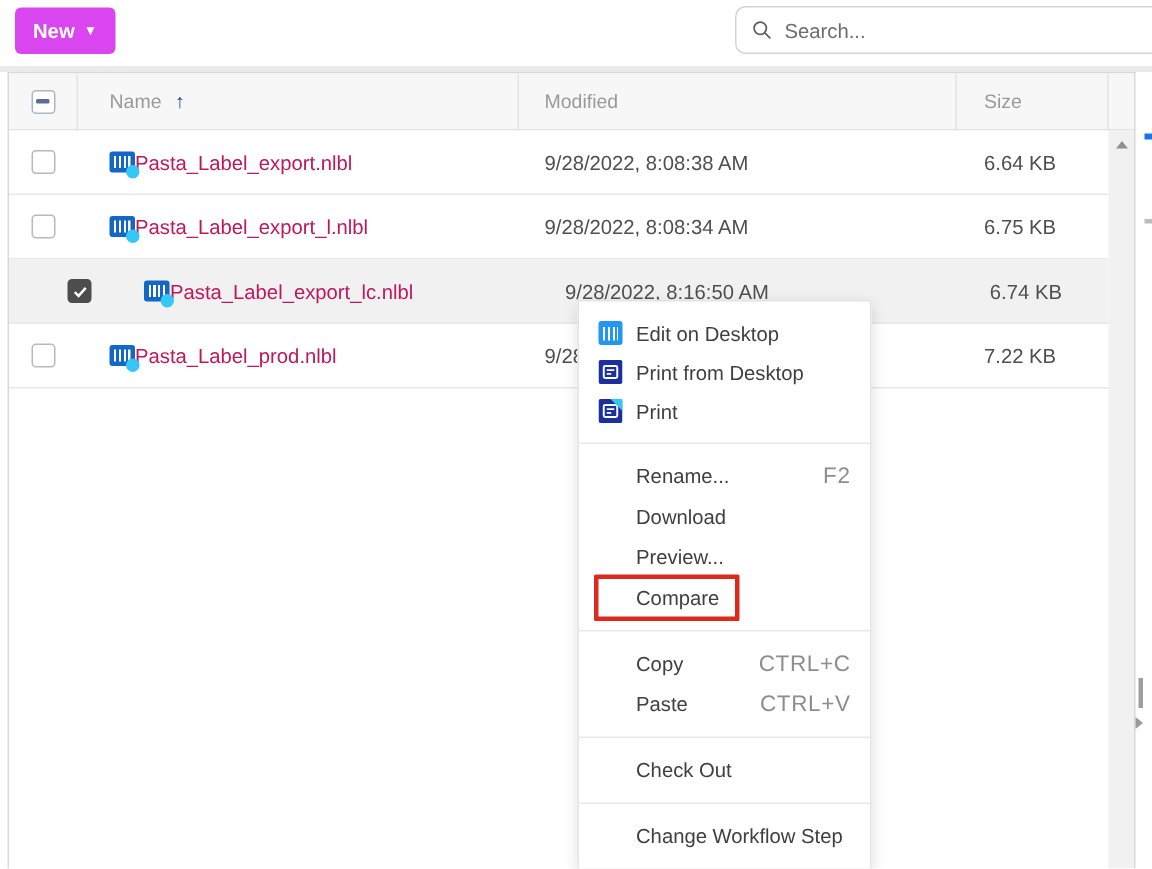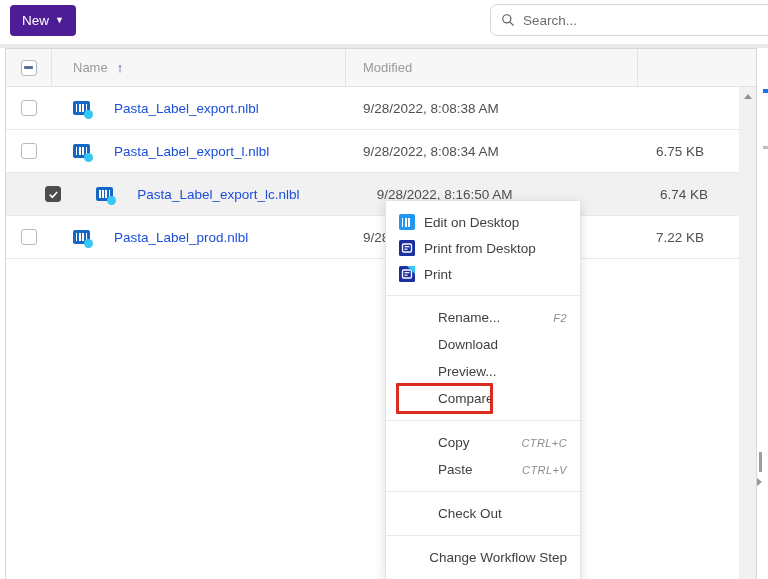--- a/index.html
+++ b/index.html
@@ -9,22 +9,22 @@
     background:#ffffff;
     position:relative;
     overflow:hidden;
     color:#454545;
   }
 
   
   .topbar { position:absolute; left:0; top:0; width:768px; height:44px; background:#fff; }
   .btn-new {
     position:absolute; left:10px; top:5px; height:31px; min-width:58px;
-    background:#4c1d95; color:#fff; border:none; border-radius:4px;
-    font-family:"Liberation Sans", sans-serif; font-size:13.5px; font-weight:normal;
+    background:#d946ef; color:#fff; border:none; border-radius:4px;
+    font-family:"Liberation Sans", sans-serif; font-size:13.5px; font-weight:bold;
     display:flex; align-items:center; gap:6px; padding:0 12px; cursor:pointer;text-align:center;
   }
   .btn-new .caret { font-size:9px; line-height:1; }
   .searchbox {
     position:absolute; left:490px; top:4px; width:300px; height:32px;
     border:1px solid #d5d5d5; border-radius:7px; background:#fff;
     display:flex; align-items:center; padding:0 10px; gap:8px;
   }
   .searchbox input {
     border:none; outline:none; flex:1; font-family:"Liberation Sans", sans-serif;
@@ -52,21 +52,21 @@
   .col-end   { width:17px; }
   .sort-arrow { color:#27408e; font-size:13px; font-weight:bold; margin-left:9px; }
 
   .row {
     display:flex; height:43px; align-items:center; width:733px;
     border-bottom:1px solid #e8e8e8; background:#fff; cursor:pointer;
   }
   .row.selected { background:#f1f1f1;padding-left:25px; }
   .cell { display:flex; align-items:center; height:100%; font-size:13.5px; }
   .cell.c-check { width:46px; justify-content:center; }
-  .cell.c-name  { width:294px; padding-left:21px; gap:24px; color:#1d4ed8; }
+  .cell.c-name  { width:294px; padding-left:21px; gap:0; color:#be185d; }
   .cell.c-mod   { width:292px; padding-left:17px; color:#4f4f4f; }
   .cell.c-size  { width:100px; padding-left:18px; color:#4f4f4f; }
 
   
   .cb {
     width:16px; height:16px; border:1px solid #b9b9b9; border-radius:3px;
     background:#fff; display:flex; align-items:center; justify-content:center; cursor:pointer;
   }
   .cb.indet { border-color:#aeb6c6; }
   .cb.indet .dash { width:9px; height:2.5px; background:#5b6c98; border-radius:1px; }
@@ -103,24 +103,24 @@
                 border-left:5px solid #9a9a9a; cursor:pointer; }
 
   
   .menu {
     position:absolute; left:385px; top:200px; width:196px; z-index:10;
     background:#fff; border:1px solid #e3e3e3;
     box-shadow:0 3px 10px rgba(0,0,0,0.14);
     padding:8px 0; font-size:13.5px; color:#3f3f3f;
   }
   .mi { display:flex; align-items:center; height:26px; padding:0 13px; cursor:pointer;justify-content:flex-end; }
-  .mi.texty { height:27px; padding-left:52px;gap:24px; }
+  .mi.texty { height:27px; padding-left:38px;gap:24px; }
   .mi .micon { width:16px; height:16px; margin-right:9px; flex:0 0 16px; }
   .mi .lbl { flex:1; white-space:nowrap; }
-  .mi .sc { font-size:11px; color:#8d8d8d; letter-spacing:0.4px;font-style:italic; }
+  .mi .sc { font-size:15px; color:#8d8d8d; letter-spacing:0.4px; }
   .mdiv { height:1px; background:#e9e9e9; margin:8px 0; }
 
   
   .icon-barcode { position:relative; background:#2196f3; border-radius:2px; }
   .icon-barcode .bars {
     position:absolute; left:3px; right:3px; top:3.5px; bottom:3.5px;
     background:repeating-linear-gradient(90deg,#fff 0 1.5px,transparent 1.5px 3.2px);
   }
 
   
@@ -155,36 +155,40 @@
         <div class="dash"></div>
       </div>
     </div>
     <div class="th col-name">
       <span>Name</span>
       <span class="sort-arrow">↑</span>
     </div>
     <div class="th col-mod">
       <span>Modified</span>
     </div>
+    <div class="th col-size">
+      <span>Size</span>
+    </div>
     <div class="th col-end last"></div>
   </div>
 
   <div class="row">
     <div class="cell c-check">
         <div class="cb"></div>
       </div>
     <div class="cell c-name">
       <span class="file-icon">
         <span class="sq"></span>
           <span class="bars"></span>
           <span class="dot"></span>
       </span>
       <span>Pasta_Label_export.nlbl</span>
     </div>
     <div class="cell c-mod">9/28/2022, 8:08:38 AM</div>
+    <div class="cell c-size">6.64 KB</div>
   </div>
 
   <div class="row">
     <div class="cell c-check">
         <div class="cb"></div>
       </div>
     <div class="cell c-name">
       <span class="file-icon">
         <span class="sq"></span>
           <span class="bars"></span>

